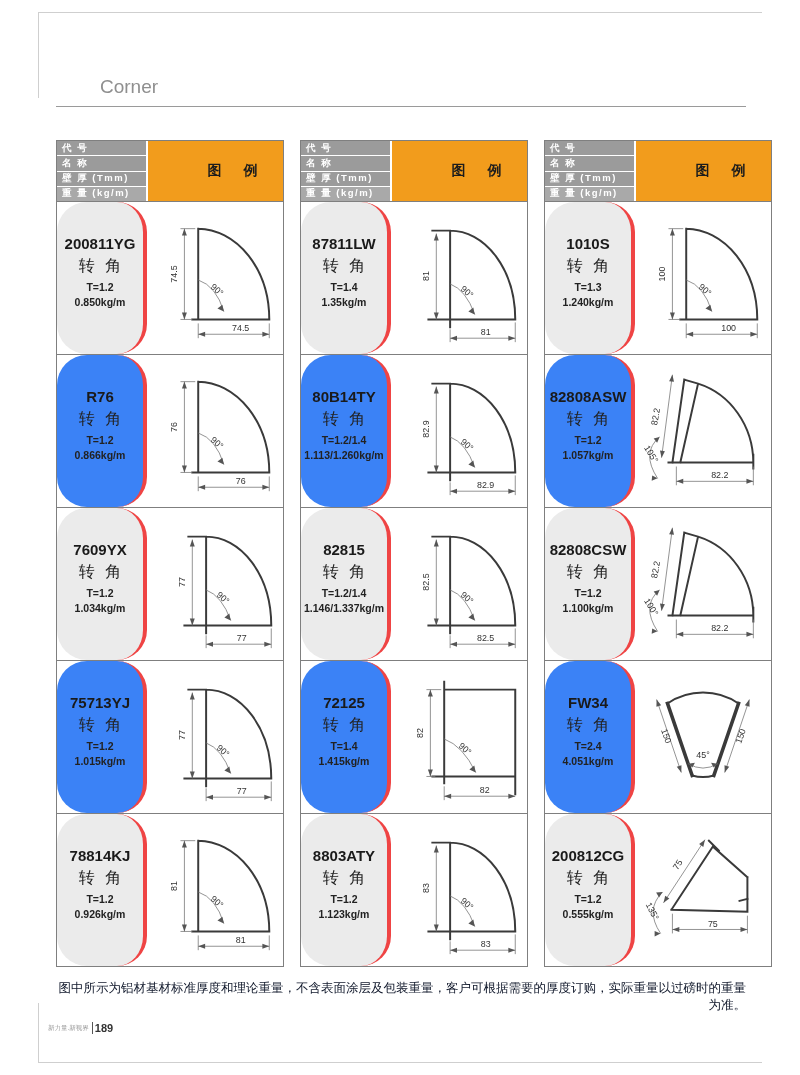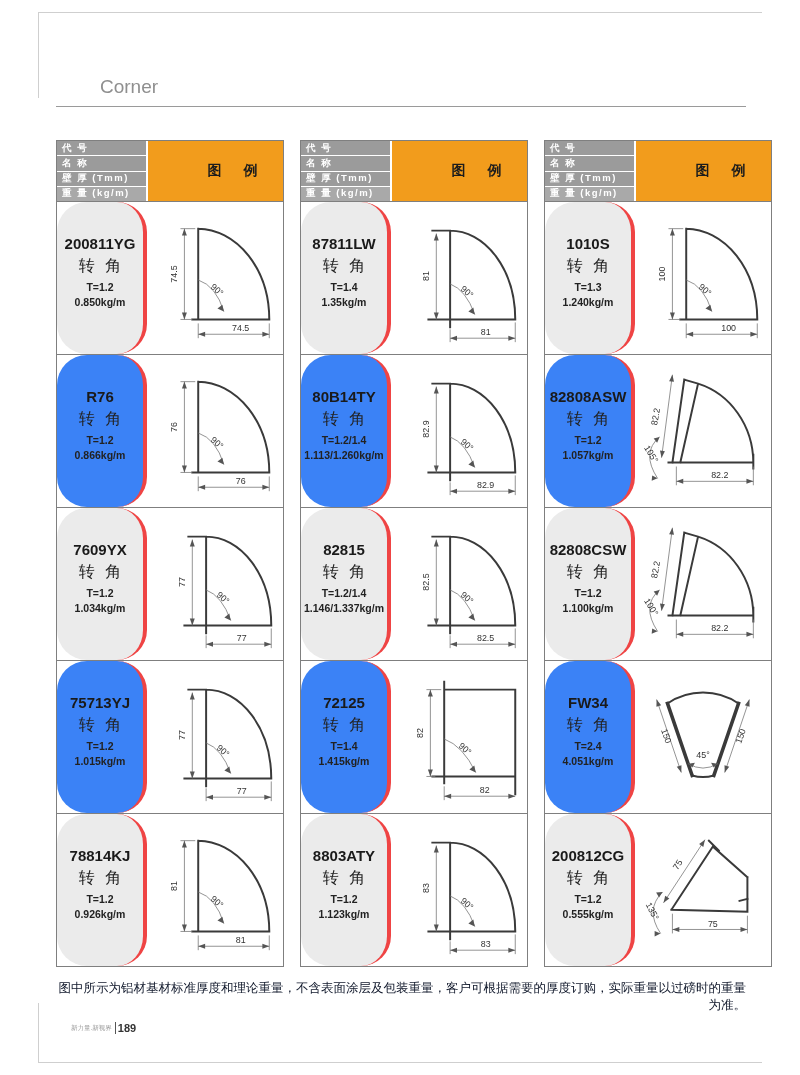--- a/index.html
+++ b/index.html
@@ -34,21 +34,21 @@
   .diagram{flex:1;background:#ffffff;display:flex;align-items:center;justify-content:center;}
   .diagram svg{width:134px;height:150px;}
 
   .pf{stroke:#3a3a3a;stroke-width:2;fill:none;stroke-linecap:square;}
   .pf3{stroke:#3a3a3a;stroke-width:3.6;fill:none;stroke-linecap:square;}
   .dl{stroke:#777;stroke-width:0.8;fill:none;}
   .ar{fill:#555;stroke:none;}
   .dt{font-size:9px;fill:#333;font-family:"Liberation Sans","DejaVu Sans",sans-serif;}
 
   .note{position:absolute;left:56px;width:690px;top:980px;font-size:12.5px;color:#0f172a;text-align:right;}
-  .pagefoot{position:absolute;left:71px;top:1022px;display:flex;align-items:center;}
+  .pagefoot{position:absolute;left:48px;top:1022px;display:flex;align-items:center;}
   .pf-brand{font-size:6.5px;color:#9a9a9a;margin-right:3px;}
   .pf-num{font-size:11px;font-weight:bold;color:#333;border-left:1px solid #555;padding-left:2px;}
 </style>
 </head>
 <body>
 
 <div class="page">
   <div class="rule-top"></div>
   <div class="rule-left"></div>
   <div class="rule-bottom"></div>

